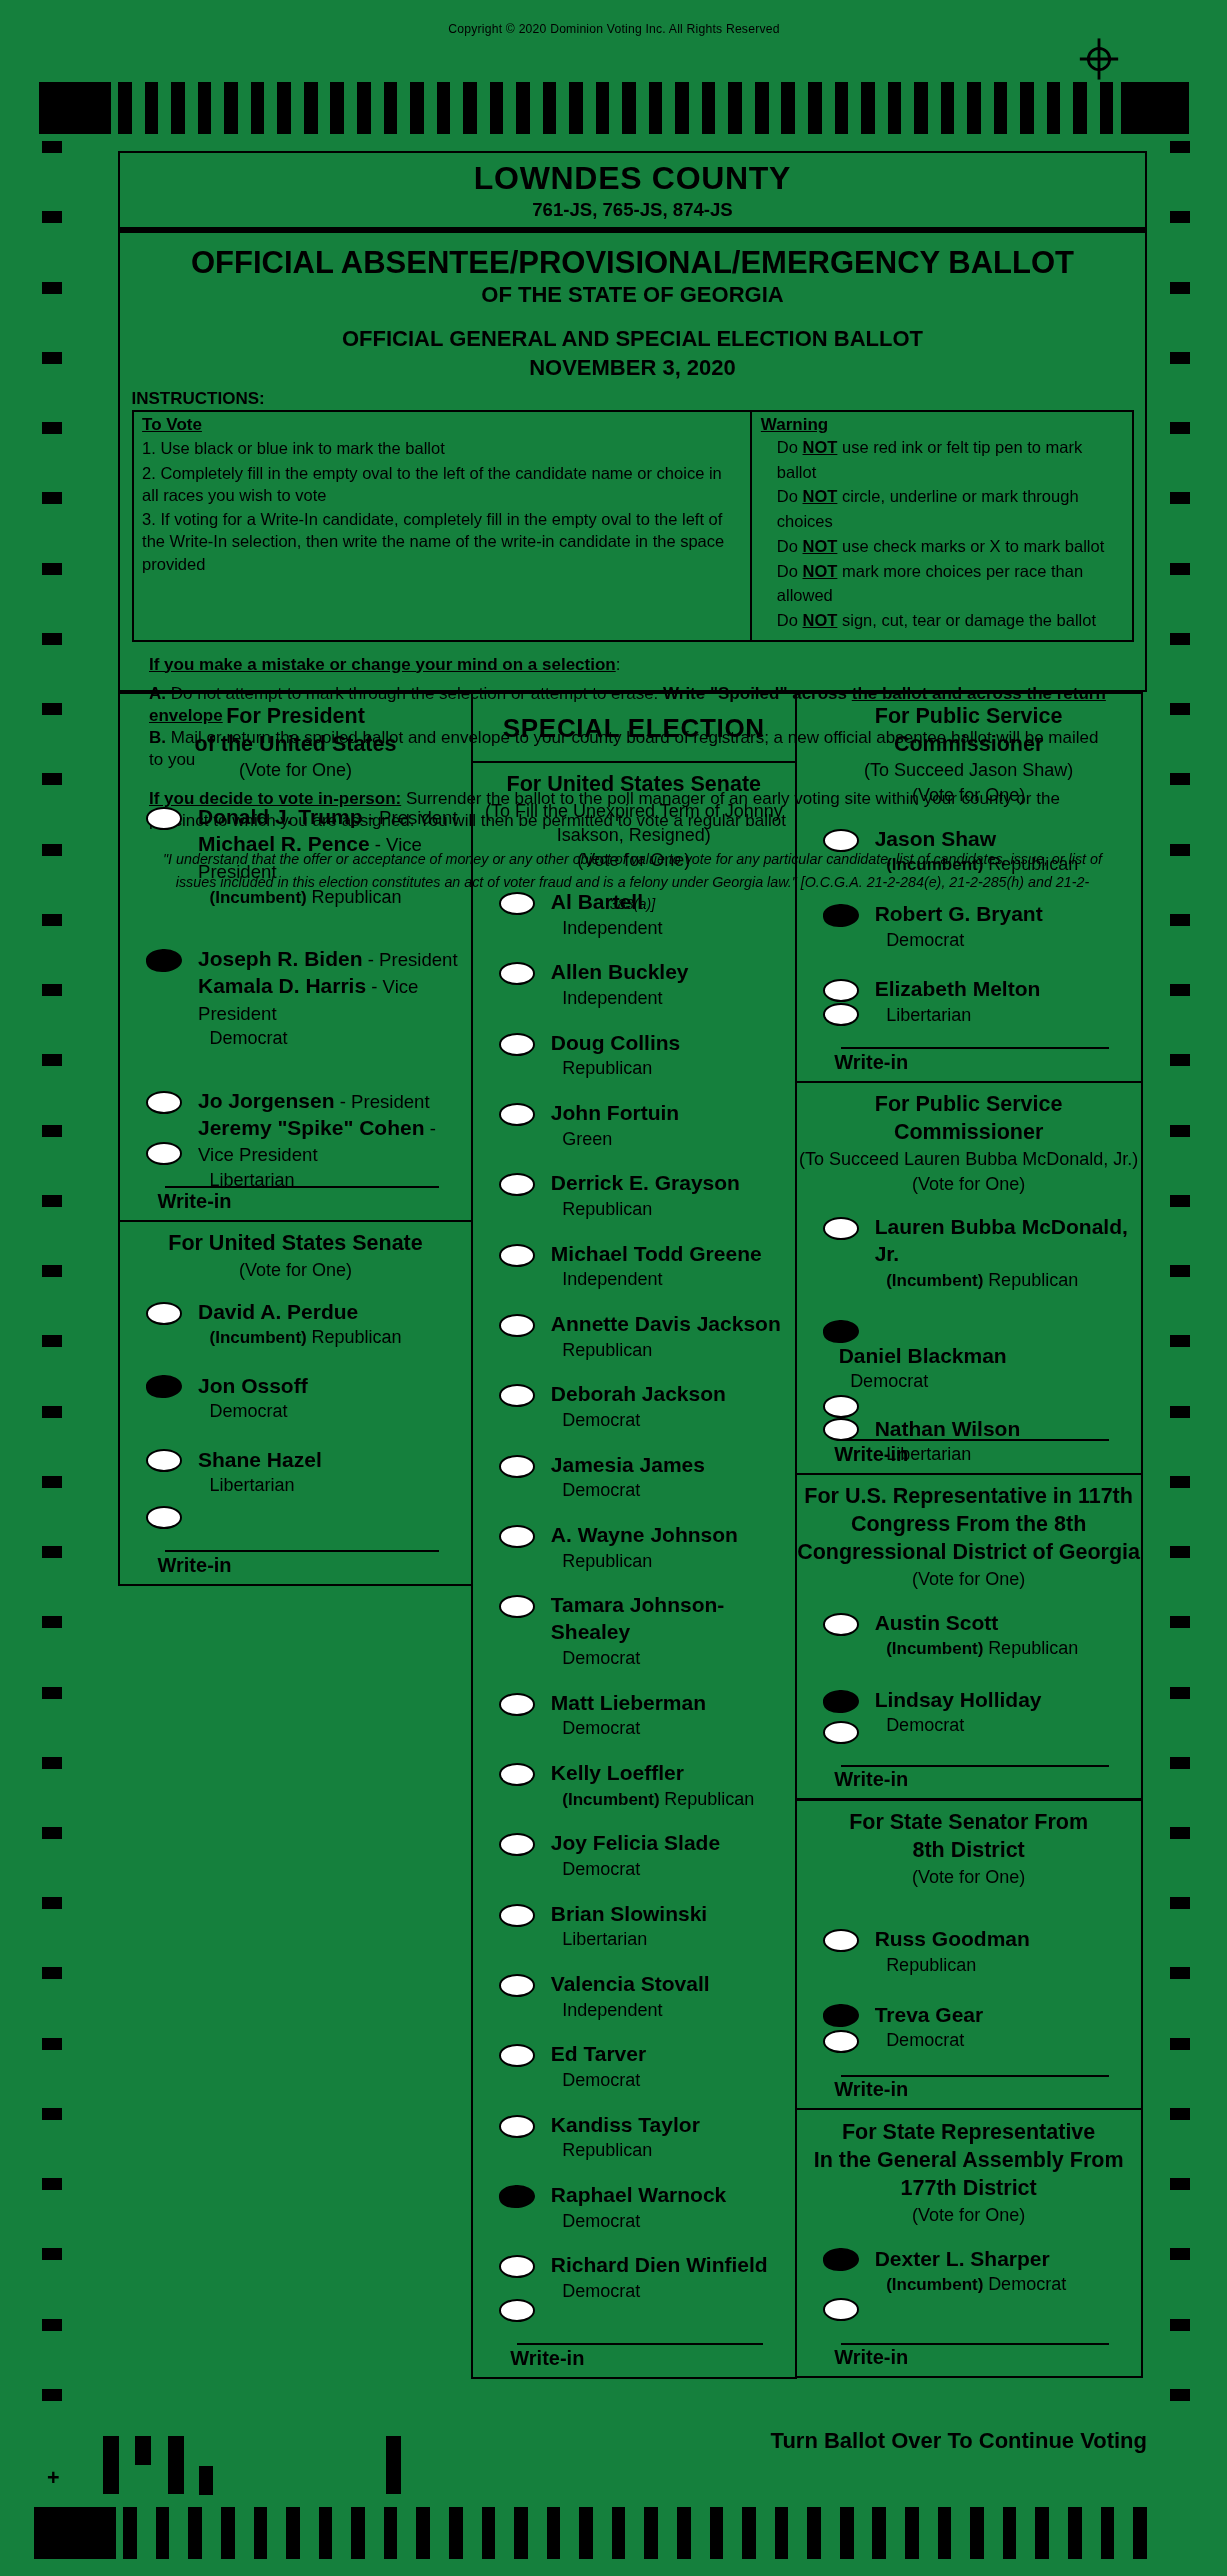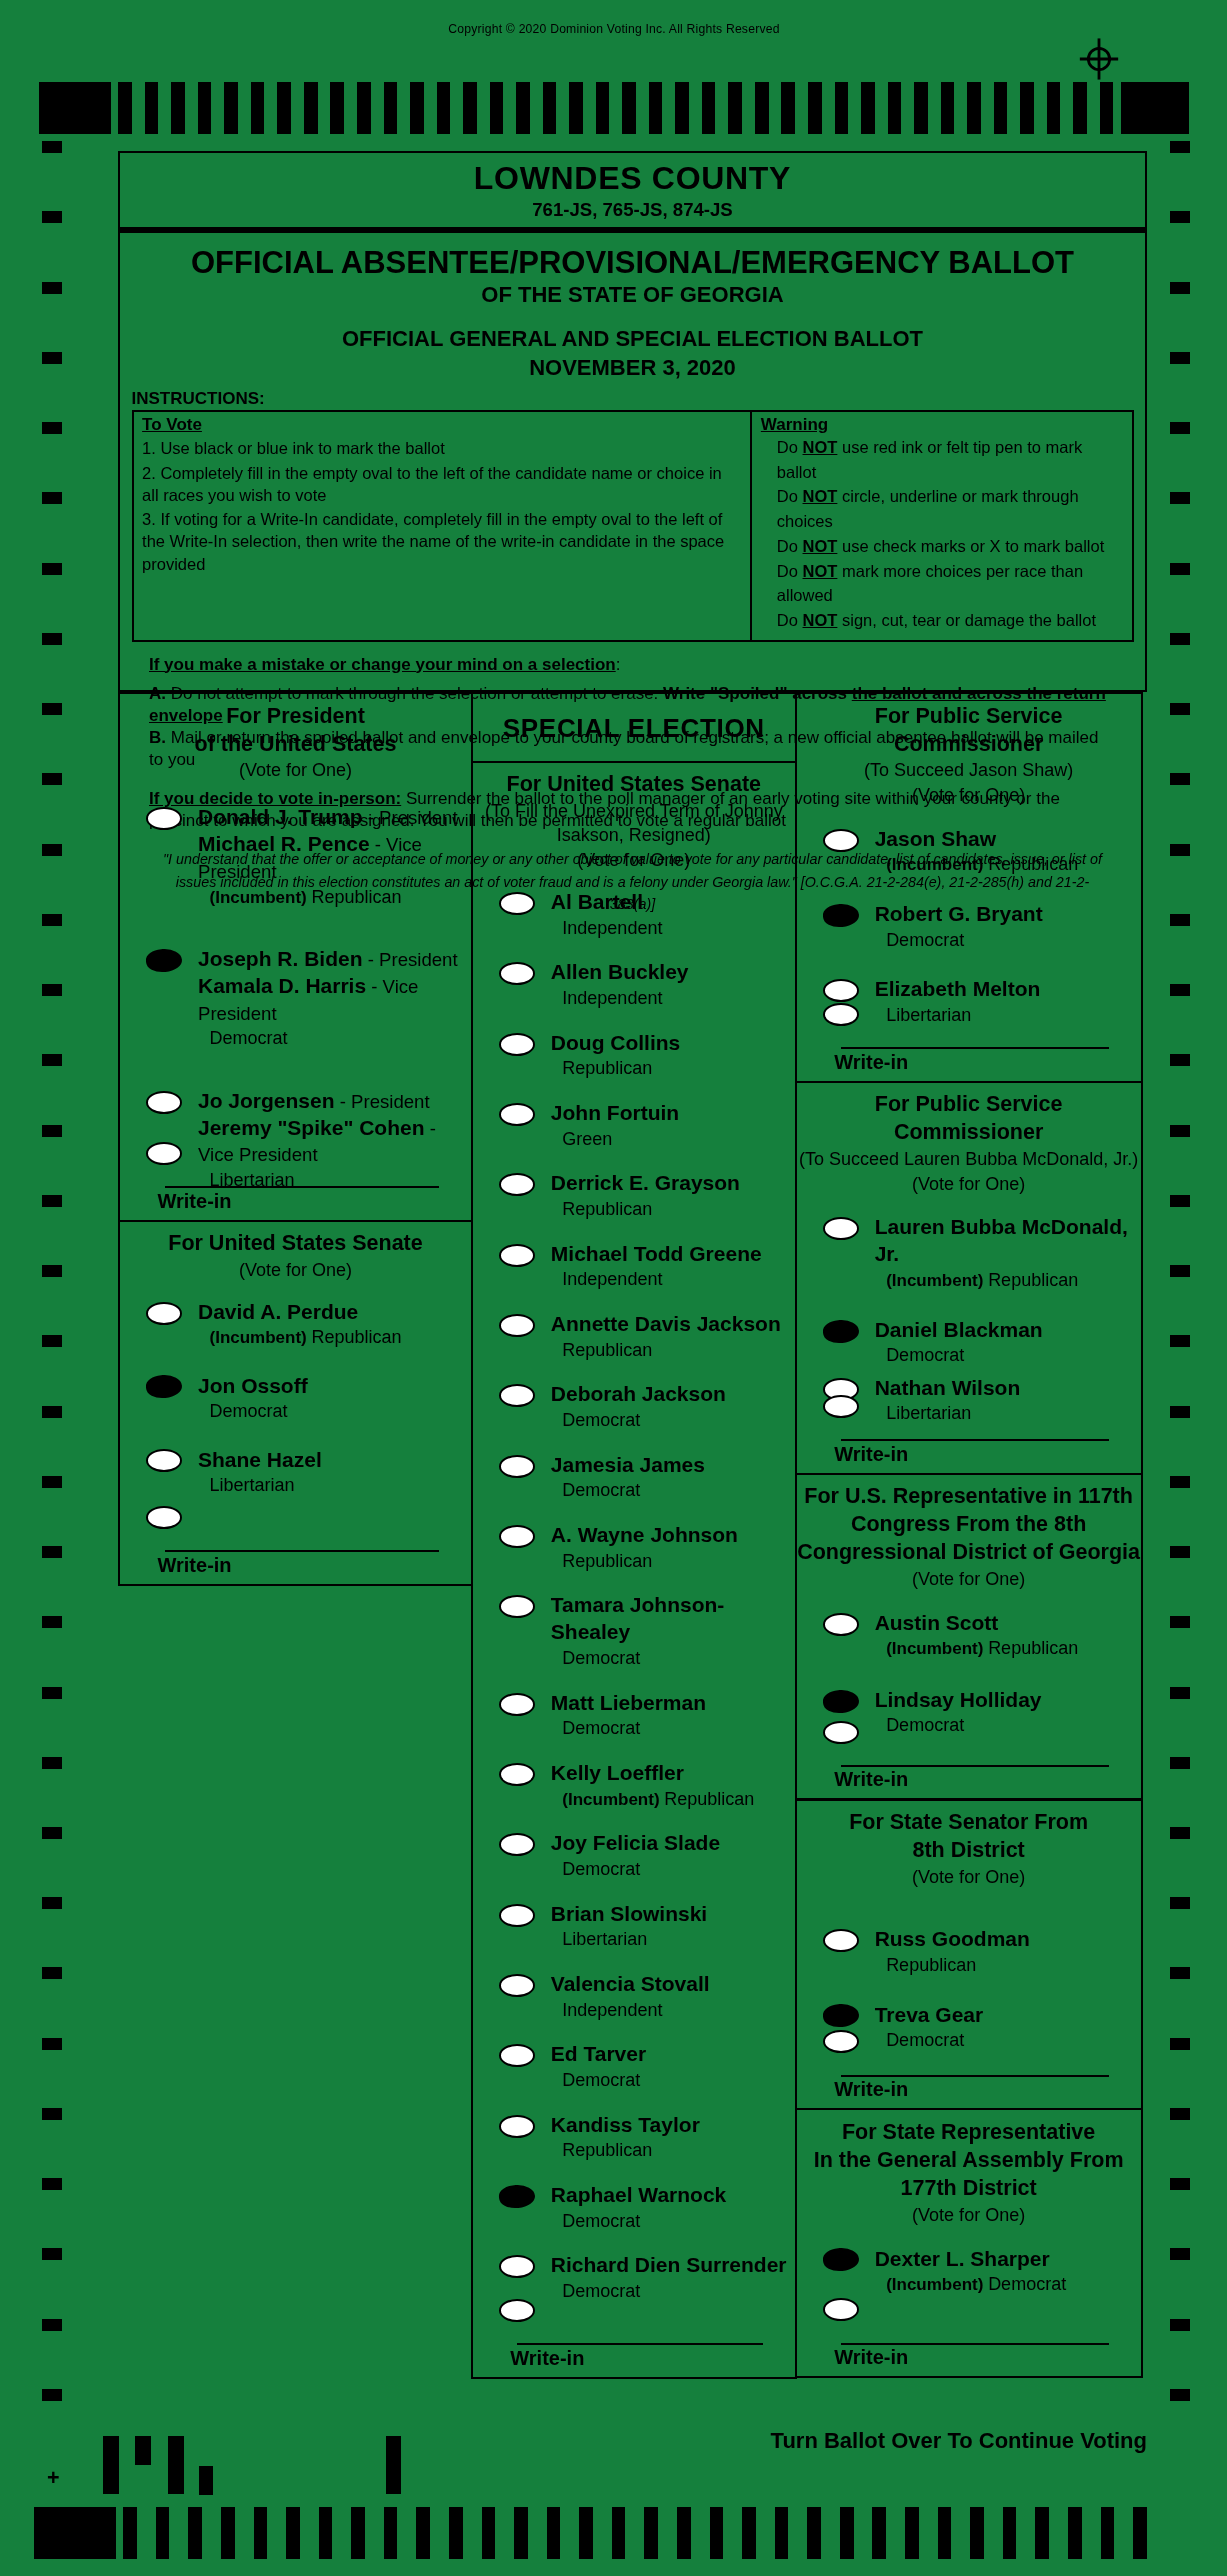--- a/index.html
+++ b/index.html
@@ -400,21 +400,21 @@
             <div class="cand-row" style="margin-bottom: 19.4px;">
               <div class="oval filled"></div>
               <div class="cand-text">
                 <div class="cand-line"><span class="cand-name">Raphael Warnock</span></div>
                 <div class="cand-party"><span>Democrat</span></div>
               </div>
             </div>
             <div class="cand-row" style="margin-bottom: 19.4px;">
               <div class="oval"></div>
               <div class="cand-text">
-                <div class="cand-line"><span class="cand-name">Richard Dien Surrender</span></div>
+                <div class="cand-line"><span class="cand-name">Richard Dien Winfield</span></div>
                 <div class="cand-party"><span>Democrat</span></div>
               </div>
             </div>
           </div>
           <div class="writein">
             <div class="oval"></div>
             <div class="writein-line"></div>
             <div class="writein-label">Write-in</div>
           </div>
         </div>
@@ -464,21 +464,21 @@
             <div class="race-note">(Vote for One)</div>
           </div>
           <div class="cands" style="margin-top: 18.6px;">
             <div class="cand-row" style="margin-bottom: 24.4px;">
               <div class="oval"></div>
               <div class="cand-text">
                 <div class="cand-line"><span class="cand-name">Lauren Bubba McDonald, Jr.</span></div>
                 <div class="cand-party"><span class="inc">(Incumbent) </span><span>Republican</span></div>
               </div>
             </div>
-            <div class="cand-row" style="margin-bottom: 7px;">
+            <div class="cand-row" style="margin-bottom: 22px; flex-direction: column;">
               <div class="oval filled"></div>
               <div class="cand-text">
                 <div class="cand-line"><span class="cand-name">Daniel Blackman</span></div>
                 <div class="cand-party"><span>Democrat</span></div>
               </div>
             </div>
             <div class="cand-row" style="margin-bottom: 24.4px;">
               <div class="oval"></div>
               <div class="cand-text">
                 <div class="cand-line"><span class="cand-name">Nathan Wilson</span></div>

